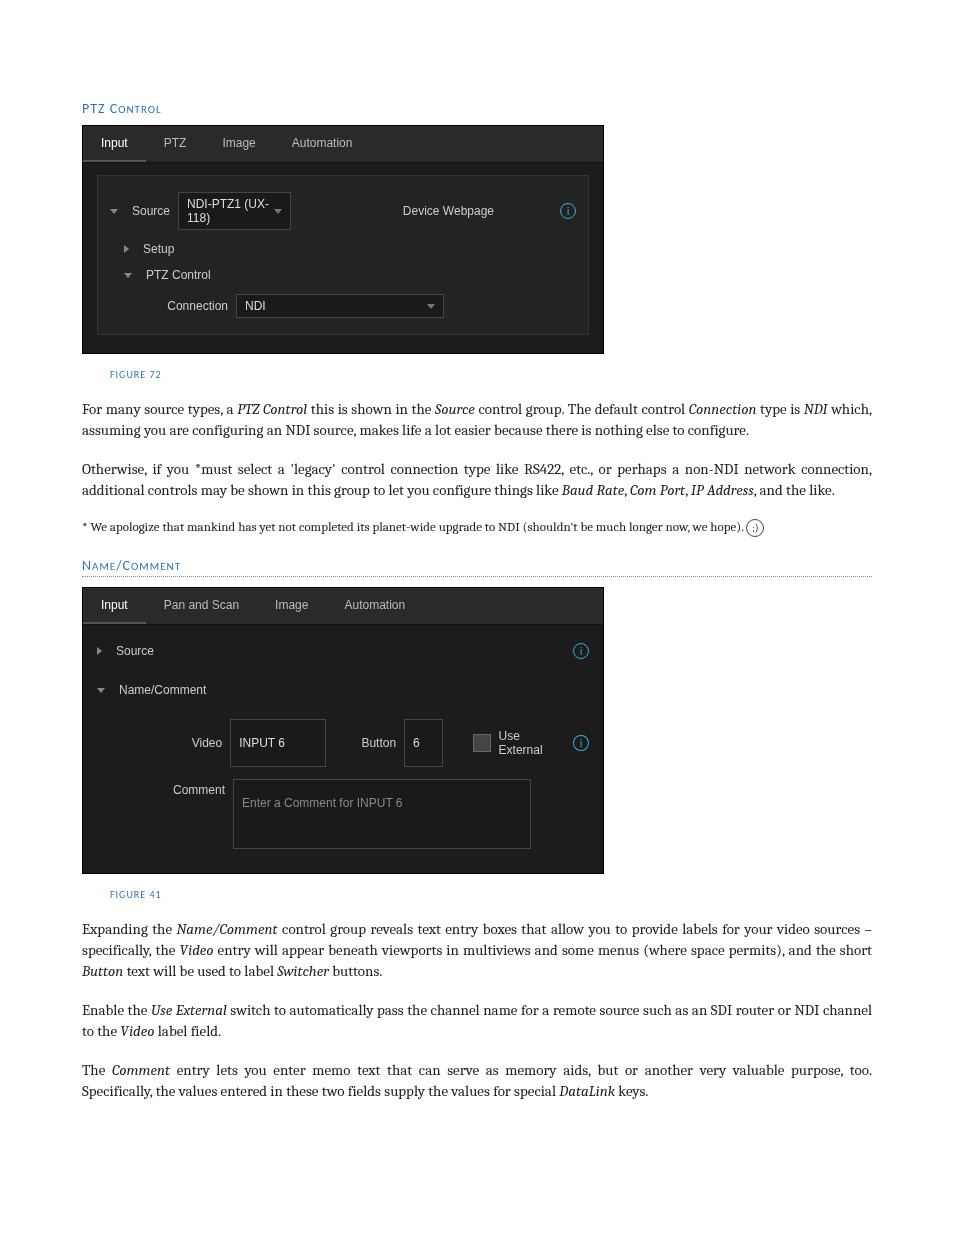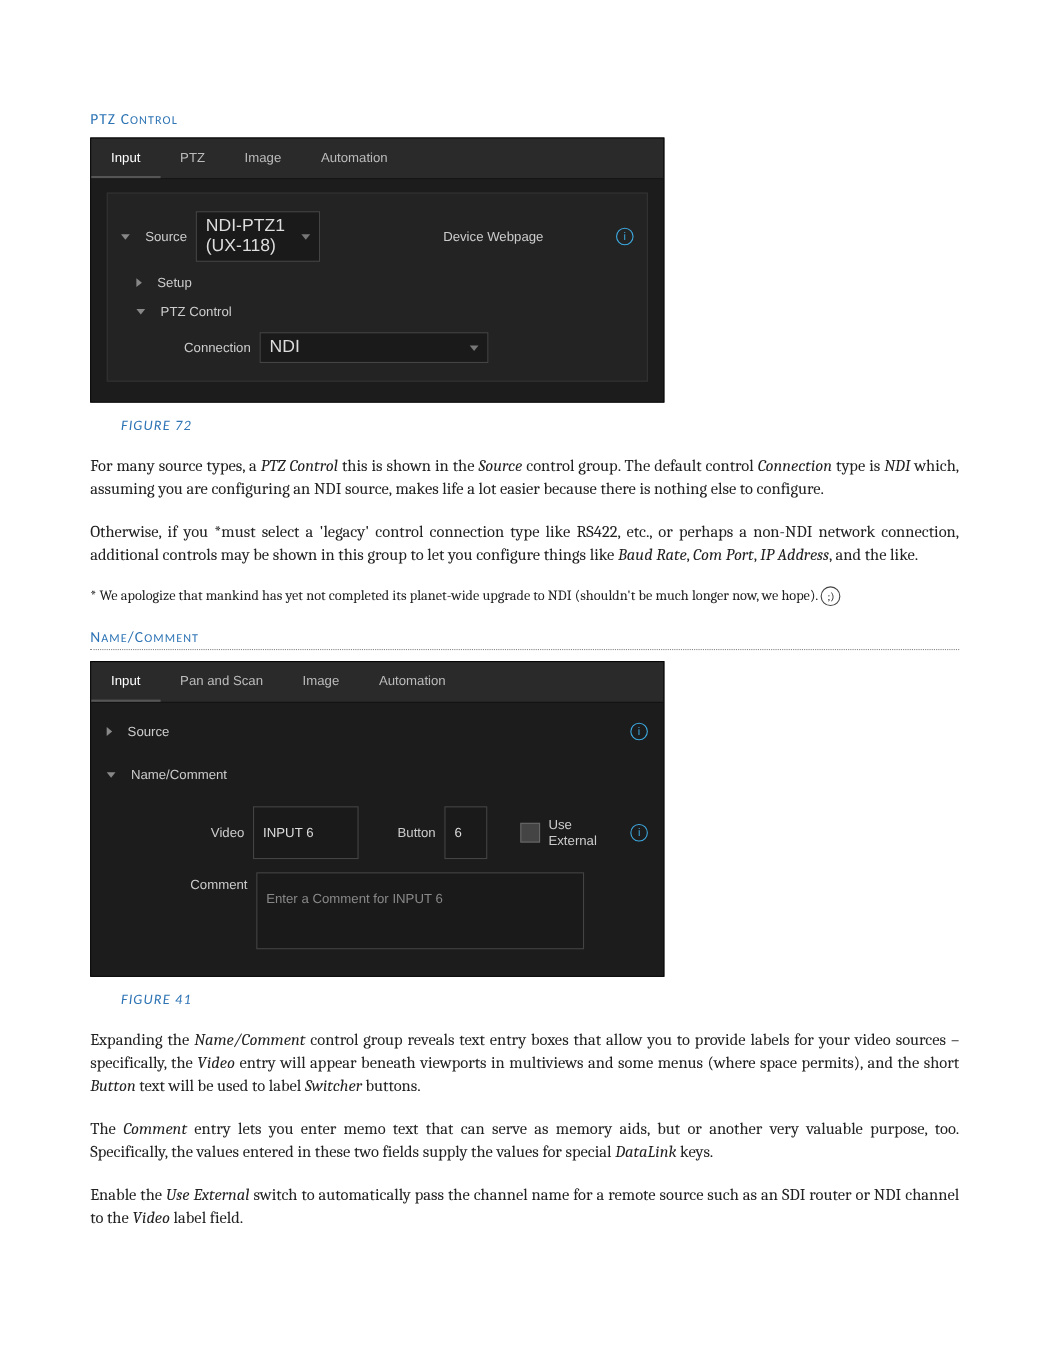--- a/index.html
+++ b/index.html
@@ -22,24 +22,23 @@
     font-variant: small-caps;
   }
   .dotted {
     border-bottom: 1px dotted #888;
     padding-bottom: 2px;
     margin-bottom: 10px;
   }
   .fig-caption {
     color: #2e74b5;
     font-family: Calibri, Arial, sans-serif;
-    font-size: 13px;
+    font-size: 10px;
     letter-spacing: 1px;
     margin: 14px 0 18px 28px;
-    font-style: italic;
   }
   p.body {
     font-size: 15px;
     line-height: 1.4;
     margin: 0 0 18px 0;
     text-align: justify;
   }
   p.footnote {
     font-size: 13px;
     margin: 0 0 20px 0;
@@ -101,21 +100,21 @@
     border-left: 5px solid #888;
   }
   .ui-label { color: #ccc; font-size: 12px; }
   .lbl-right { text-align: right; }
   .dropdown {
     flex: 1;
     background: #1a1a1a;
     border: 1px solid #444;
     color: #ddd;
     padding: 4px 8px;
-    font-size: 16px;
+    font-size: 12px;
     display: flex;
     justify-content: space-between;
     align-items: center;
     min-width: 0;
   }
   .dropdown .chev {
     width: 0; height: 0;
     border-left: 4px solid transparent;
     border-right: 4px solid transparent;
     border-top: 5px solid #777;
@@ -271,21 +270,21 @@
     </div>
   </div>
 
   <div class="fig-caption">FIGURE 41</div>
 
   <p class="body">
     <span>Expanding the </span><em>Name/Comment</em><span> control group reveals text entry boxes that allow you to provide labels for your video sources – specifically, the </span><em>Video</em><span> entry will appear beneath viewports in multiviews and some menus (where space permits), and the short </span><em>Button</em><span> text will be used to label </span><em>Switcher</em><span> buttons.</span>
   </p>
 
   <p class="body">
+    <span>Enable the </span><em>Use External</em><span> switch to automatically pass the channel name for a remote source such as an SDI router or NDI channel to the </span><em>Video</em><span> label field.</span>
+  </p>
+
+  <p class="body">
     <span>The </span><em>Comment</em><span> entry lets you enter memo text that can serve as memory aids, but or another very valuable purpose, too.  Specifically, the values entered in these two fields supply the values for special </span><em>DataLink</em><span> keys.</span>
   </p>
 
-  <p class="body">
-    <span>Enable the </span><em>Use External</em><span> switch to automatically pass the channel name for a remote source such as an SDI router or NDI channel to the </span><em>Video</em><span> label field.</span>
-  </p>
-
 
 </div>
 
 </body></html>

